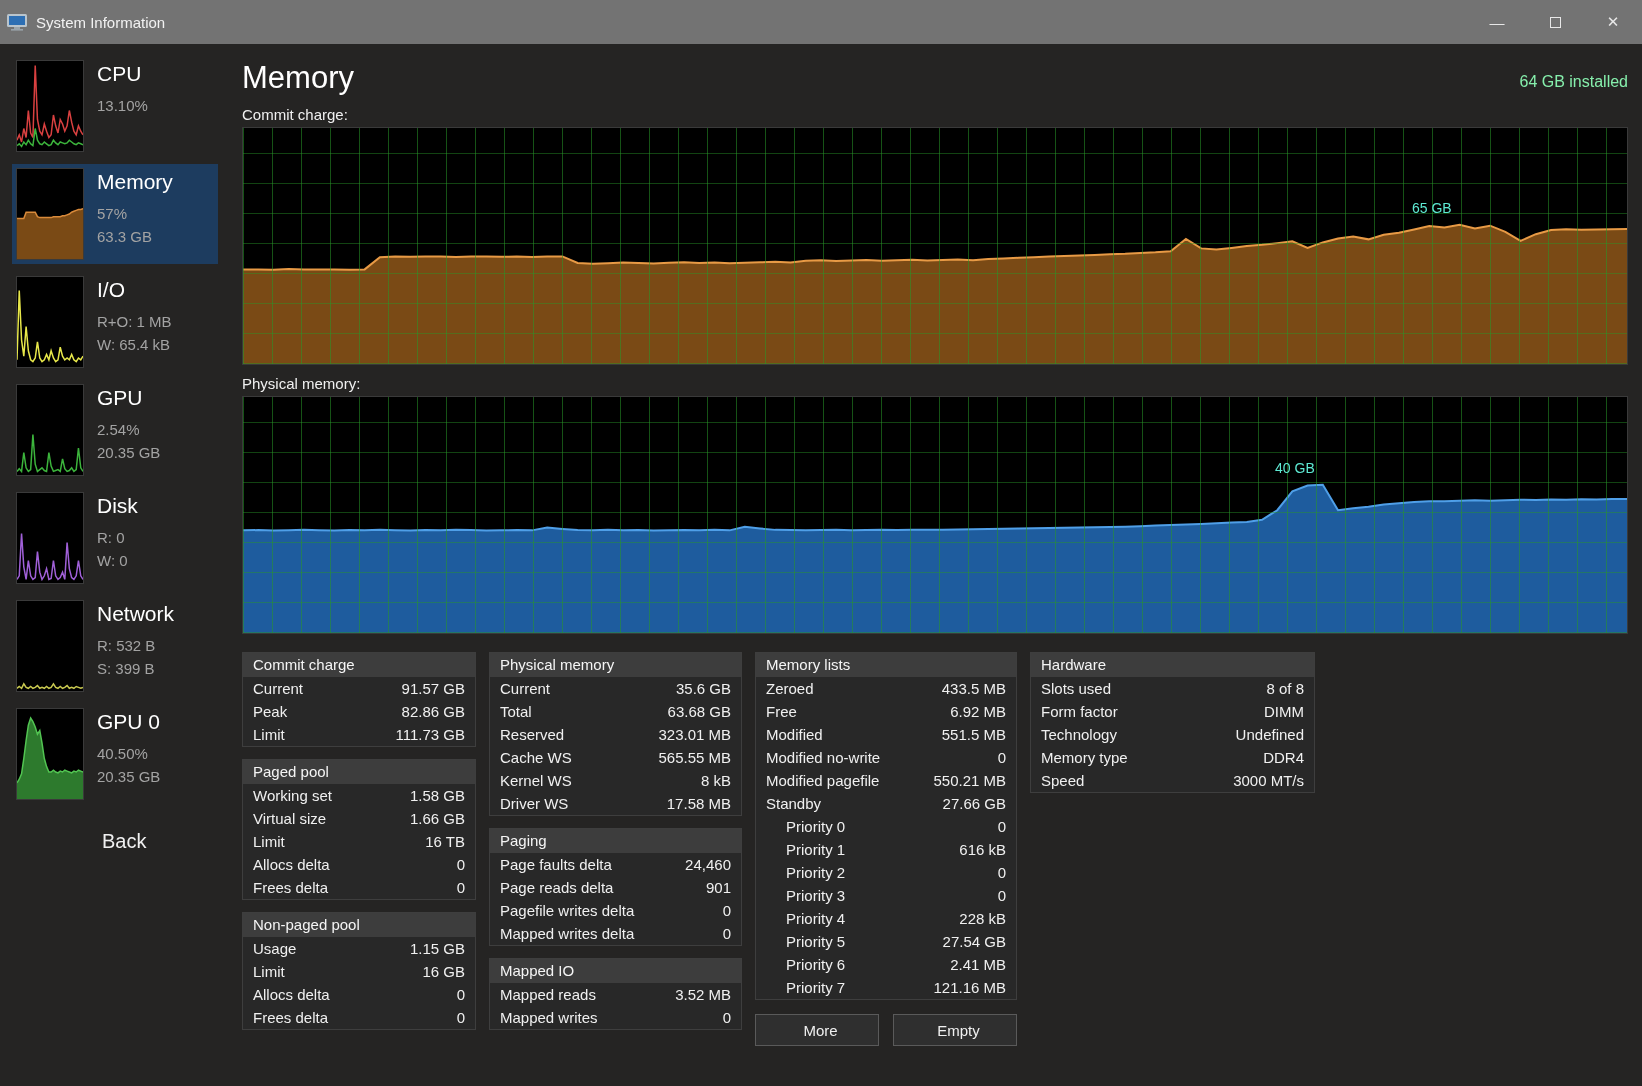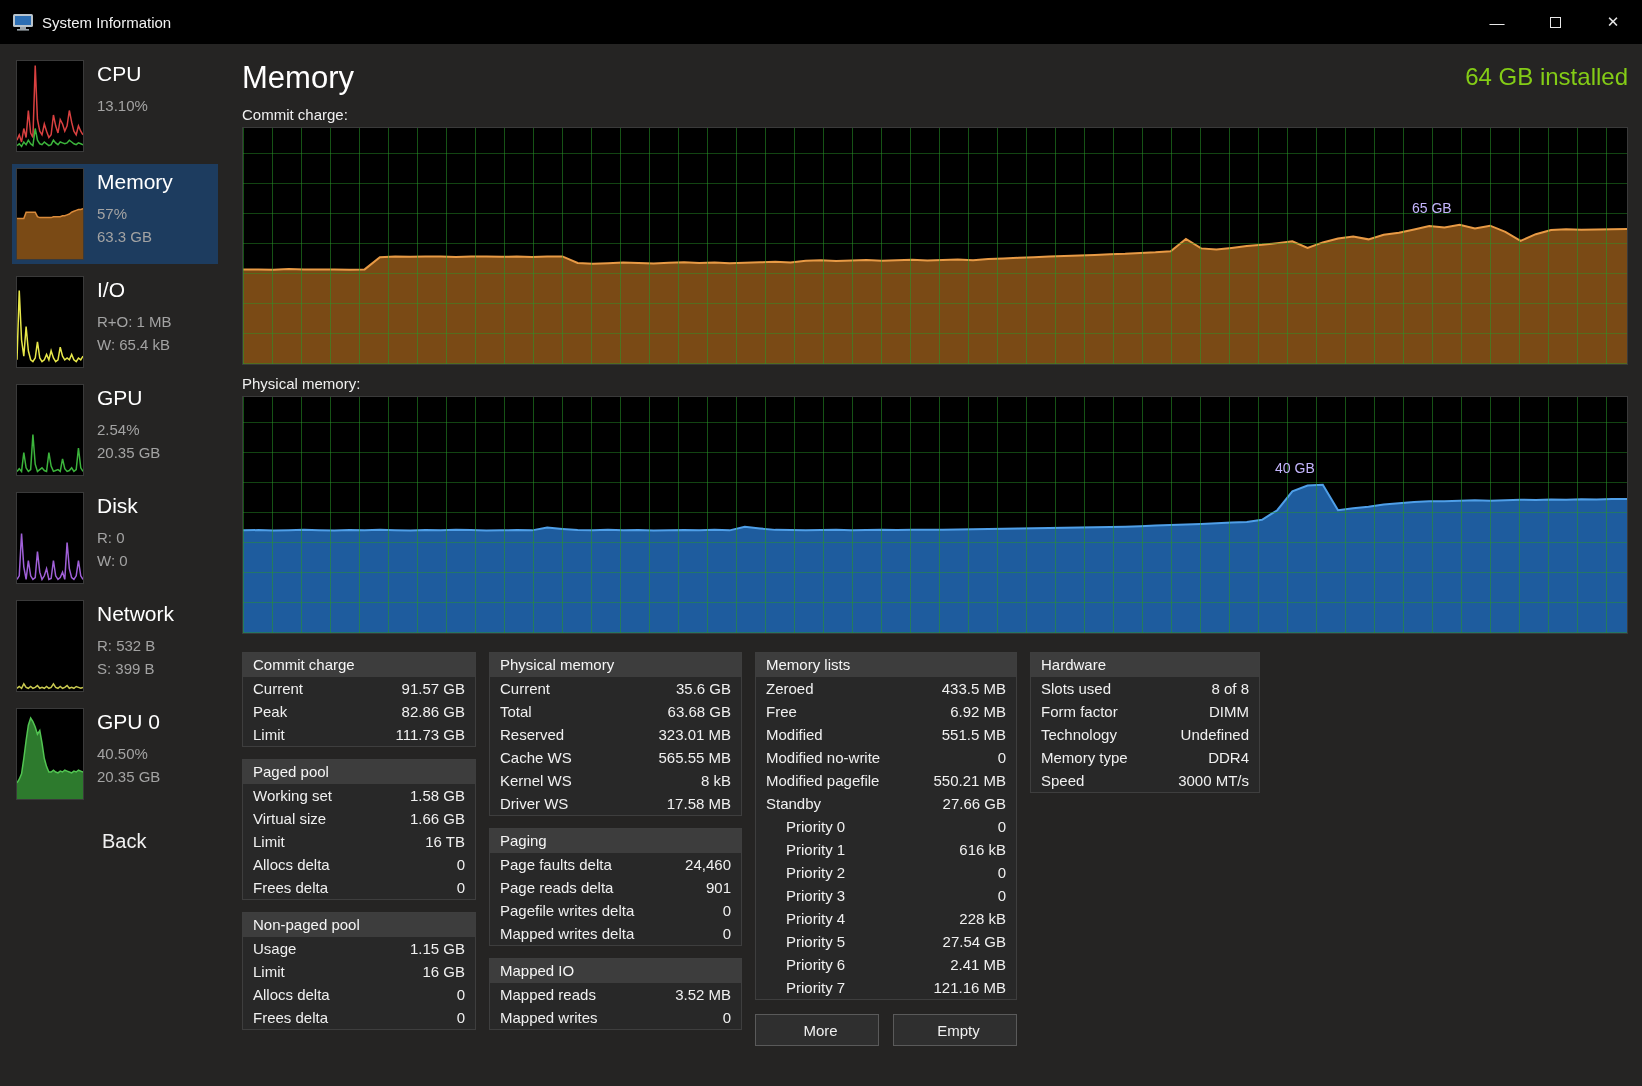--- a/index.html
+++ b/index.html
@@ -1,60 +1,60 @@
 <!DOCTYPE html>
 <html><head>
 <meta charset="utf-8">
 <style>
   * { box-sizing: border-box; margin: 0; padding: 0; }
   html,body { background:#111; }
   body { font-family:"Liberation Sans", sans-serif; color:#f0f0f0; }
   .window { width:1642px; height:1086px; background:#252423; overflow:hidden; display:flex; flex-direction:column; position:relative; }
 
   
-  .titlebar { height:44px; background:#000000; display:flex; align-items:center; padding-left:12px; flex:0 0 auto; }
+  .titlebar { height:44px; background:#737373; display:flex; align-items:center; padding-left:6px; flex:0 0 auto; }
   .app-icon { width:22px; height:18px; margin-right:8px; display:inline-flex; align-items:center; }
   .titlebar .title { font-size:15px; color:#f2f2f2; }
   .win-controls { margin-left:auto; display:flex; height:100%; }
   .win-btn { width:58px; height:100%; display:flex; align-items:center; justify-content:center; color:#e8e8e8; font-size:15px; cursor:pointer; }
   .max-glyph { width:11px; height:11px; border:1px solid #e8e8e8; display:inline-block; }
 
   
   .content { flex:1; display:flex; min-height:0; }
   .sidebar { width:226px; flex:0 0 auto; padding:12px 0 0 12px; }
   .side-item { display:flex; gap:13px; padding:4px 6px 4px 4px; margin-bottom:8px; cursor:pointer; width:206px; }
   .side-item.selected { background:#1d3c5f; }
   .thumb { width:68px; height:92px; background:#000; border:1px solid #3a3a3a; flex:0 0 auto; }
   .thumb svg { width:100%; height:100%; display:block; }
   .side-label { font-size:21px; color:#ffffff; margin:2px 0 8px; }
   .side-sub { font-size:15px; color:#a3a3a3; line-height:23px; }
   .back { margin:26px 0 0 90px; font-size:20px; color:#f0f0f0; cursor:pointer; }
 
   .main { flex:1; padding:16px 14px 0 16px; min-width:0; }
   .main-header { display:flex; justify-content:space-between; align-items:flex-end; margin-bottom:4px; }
   .page-title { font-size:31px; font-weight:300; color:#ffffff; }
-  .installed { font-size:24px; color:#84cc16; padding-bottom:5px; }
+  .installed { font-size:16px; color:#86efac; padding-bottom:5px; }
 
   .chart-label { font-size:15px; margin:10px 0 4px; color:#f0f0f0; }
   .chart { position:relative; height:238px; background:#000; border:1px solid #3a3a3a; overflow:hidden; }
   .chart svg { position:absolute; left:0; top:0; width:100%; height:100%; display:block; }
   .grid { position:absolute; left:0; top:0; right:0; bottom:0; pointer-events:none;
     background-image:
       repeating-linear-gradient(90deg, rgba(40,150,40,0.55) 0px, rgba(40,150,40,0.55) 1px, transparent 1px, transparent 29px),
       repeating-linear-gradient(0deg, rgba(40,150,40,0.45) 0px, rgba(40,150,40,0.45) 1px, transparent 1px, transparent 30px);
   }
-  .anno { position:absolute; font-size:14px; color:#c4b5fd; pointer-events:none; white-space:nowrap; }
+  .anno { position:absolute; font-size:14px; color:#5eead4; pointer-events:none; white-space:nowrap; }
 
   
   .panels { display:flex; gap:13px; margin-top:18px; align-items:flex-start; }
   .col { display:flex; flex-direction:column; gap:12px; }
   .col:nth-child(1){ width:234px; }
   .col:nth-child(2){ width:253px; }
   .col:nth-child(3){ width:262px; }
-  .col:nth-child(4){ width:230px; }
+  .col:nth-child(4){ width:285px; }
   .section { border:1px solid #3e3e3e; background:#282828; }
   .section-h { background:#3d3d3d; padding:3px 10px 4px; font-size:15px; color:#f5f5f5; }
   .row { display:flex; justify-content:space-between; padding:2px 10px; font-size:15px; line-height:19px; }
   .row .lbl { color:#f0f0f0; }
   .row .val { color:#f0f0f0; text-align:right; }
   .row.indent .lbl { padding-left:20px; }
   .btn-bar { display:flex; gap:14px; margin-top:2px; }
   .btn { flex:1; height:32px; background:#2f2f2f; border:1px solid #5a5a5a; color:#f0f0f0; font-size:15px; font-family:"Liberation Sans",sans-serif; cursor:pointer;padding-left:7px; }
 </style>
 </head>

